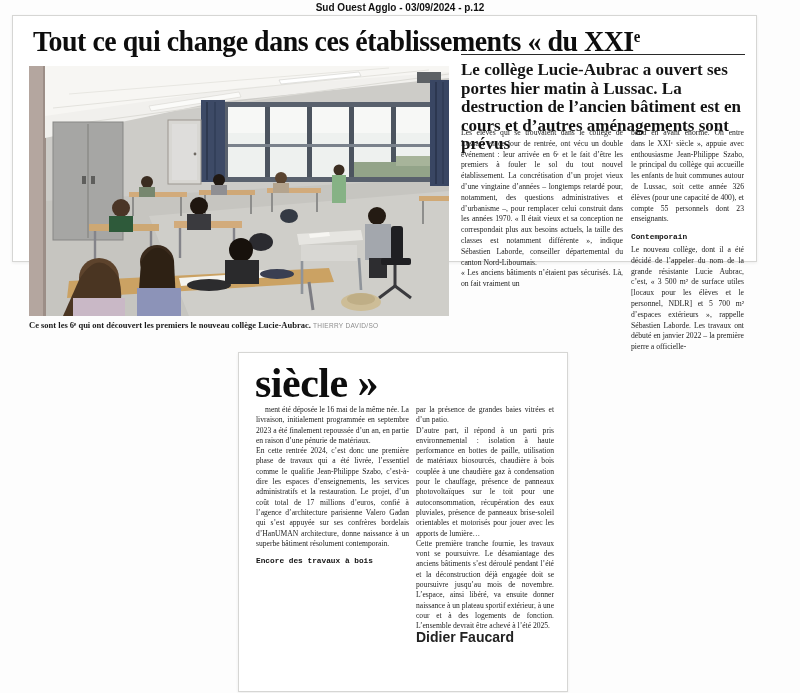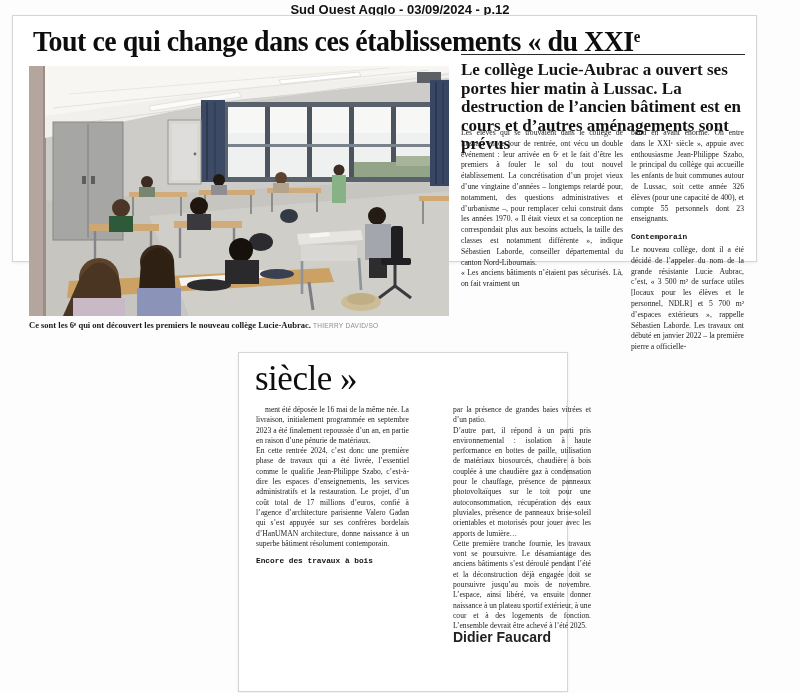--- a/index.html
+++ b/index.html
@@ -3,21 +3,21 @@
 <meta charset="utf-8">
 <style>
   * { margin:0; padding:0; box-sizing:border-box; }
   html,body { background:#ffffff; }
   .page {
     position:relative; width:800px; height:693px; background:#fdfdfd;
     font-family:"Liberation Serif", serif; color:#1a1a1a; overflow:hidden;
   }
   .page-header {
     position:absolute; top:2px; left:0; width:100%; text-align:center;
-    font-family:"Liberation Sans", sans-serif; font-size:13px; font-weight:bold; color:#111;
+    font-family:"Liberation Sans", sans-serif; font-size:10px; font-weight:bold; color:#111;
   }
   .clip {
     position:absolute; background:#ffffff; border:1px solid #d6d6d4;
     box-shadow:0 1px 3px rgba(0,0,0,0.07);
   }
   .clip-top { left:12px; top:15px; width:745px; height:247px; }
   .clip-bottom { left:238px; top:352px; width:330px; height:340px; }
 
   .headline {
     position:absolute; left:20px; top:4px; width:712px;
@@ -42,26 +42,26 @@
   .col { position:absolute; top:0; text-align:justify; font-size:7.7px; line-height:10.8px; color:#222; }
   .col p { margin:0; }
   .col .subhead {
     font-family:Liberation Mono, monospace; font-weight:bold; font-size:7.8px;
     margin-top:7px; margin-bottom:2px; text-align:left; color:#111;
   }
   .ct-col1 { left:0; width:162px; }
   .ct-col2 { left:170px; width:113px; }
 
   .headline2 {
-    position:absolute; left:16px; top:6px; font-weight:normal; font-size:35px;
+    position:absolute; left:16px; top:6px; font-weight:bold; font-size:42px;
     letter-spacing:-0.5px; color:#0d0d0d;
   }
   .cols-bottom { position:absolute; left:0; top:52px; width:100%; height:282px; }
   .cb-col1 { left:17px; width:153px; font-size:7.6px; line-height:10.3px; }
-  .cb-col2 { left:177px; width:138px; font-size:7.6px; line-height:10.3px;margin-left:37px; }
+  .cb-col2 { left:177px; width:138px; font-size:7.6px; line-height:10.3px; }
   .byline { font-family:"Liberation Sans", sans-serif; font-weight:bold; font-size:14px; margin-top:2px; text-align:left; }
   .indent { text-indent:9px; }
 </style>
 </head>
 <body>
 
 <div class="page">
 
   <div class="page-header">Sud Ouest Agglo - 03/09/2024 - p.12</div>
 

